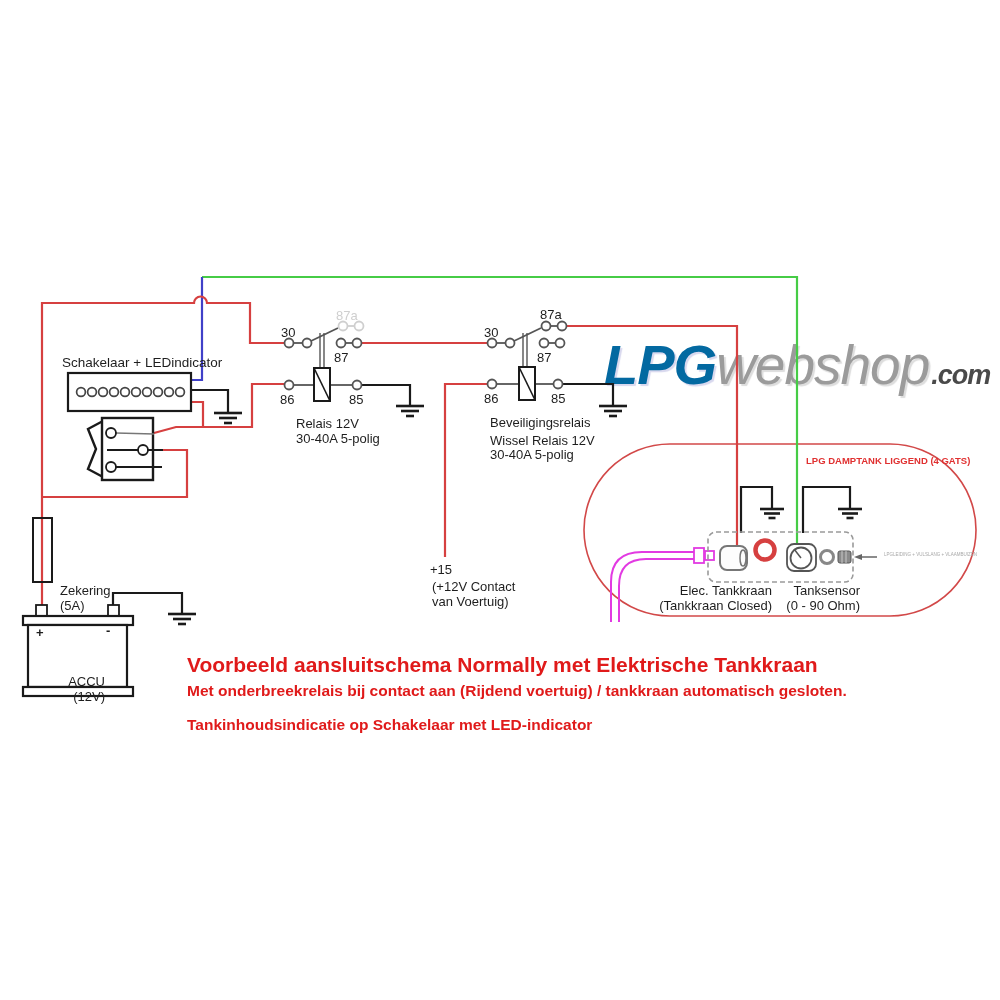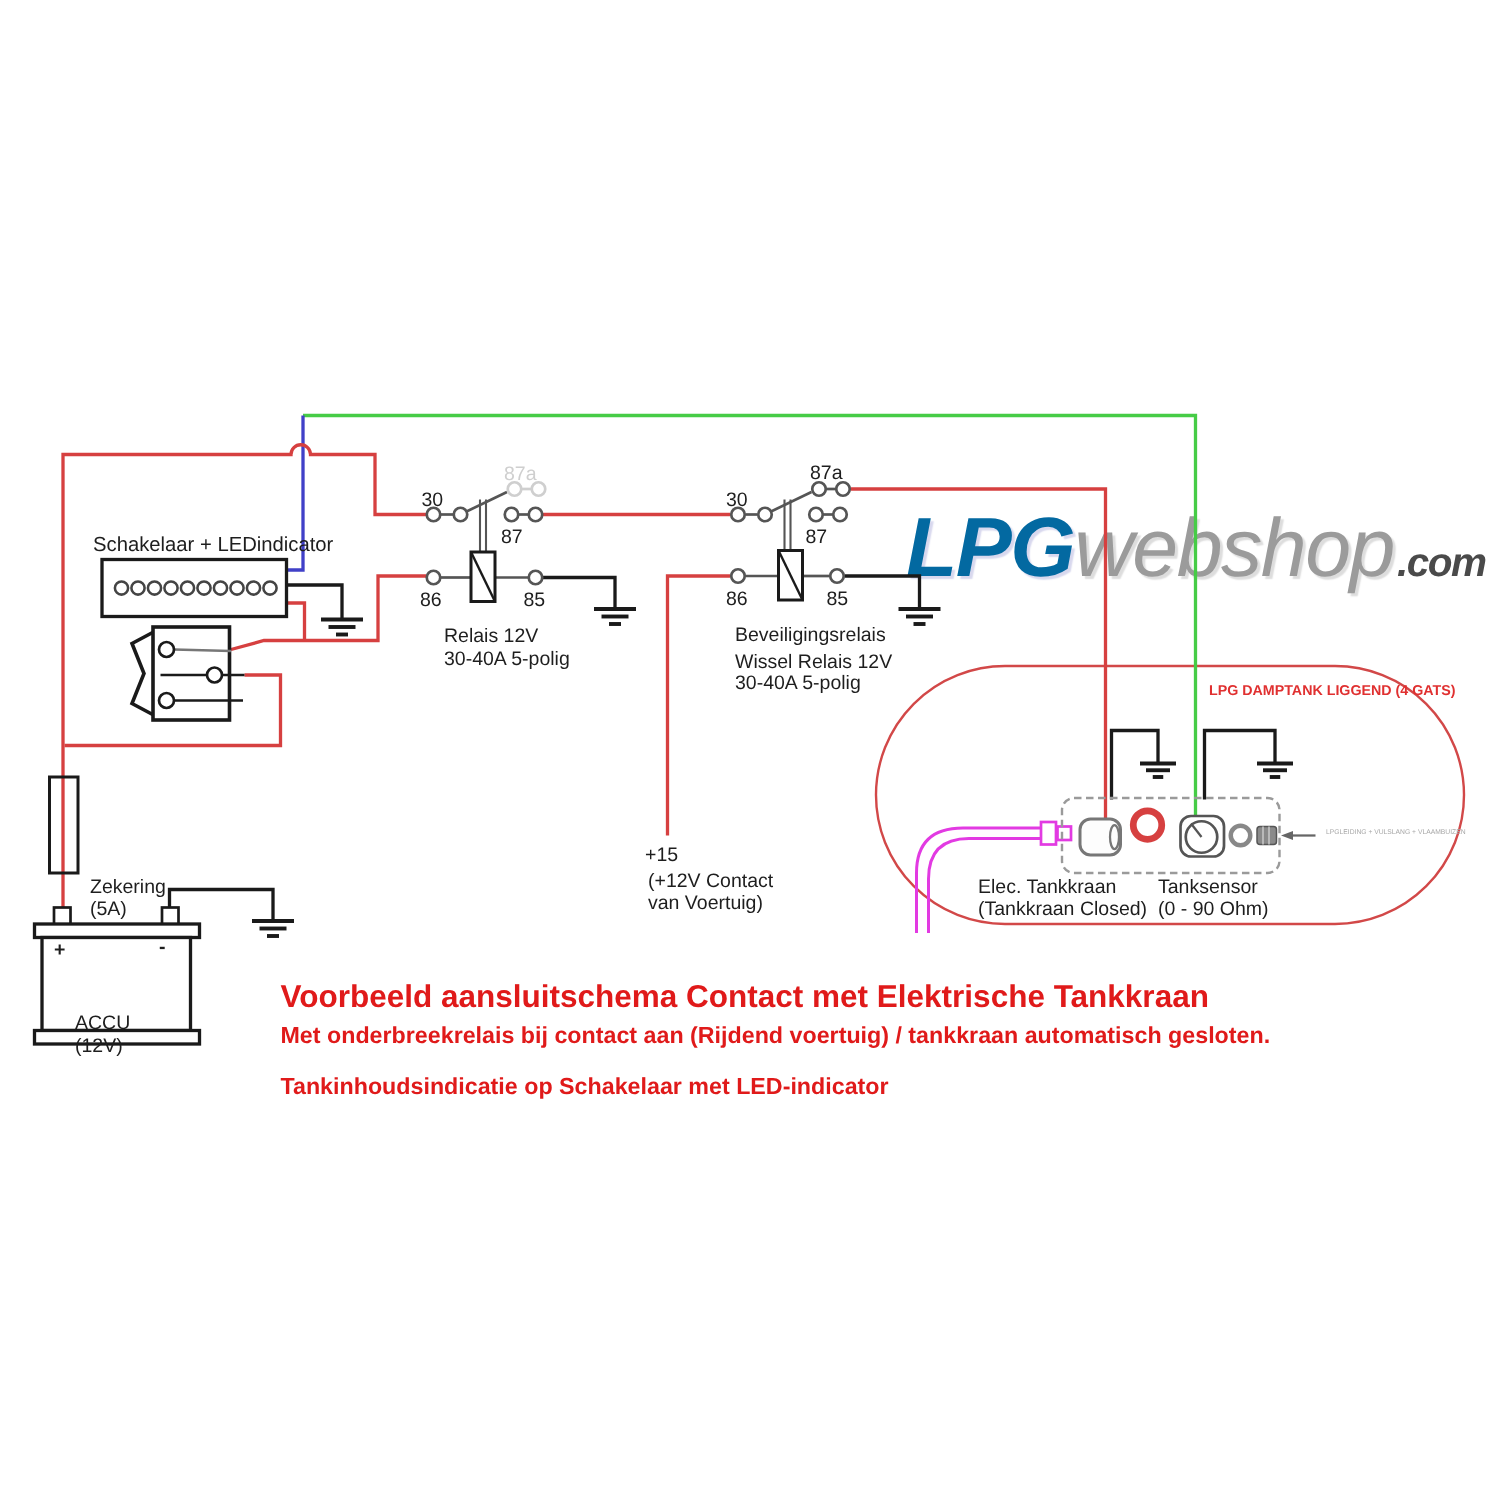--- a/index.html
+++ b/index.html
@@ -2,21 +2,21 @@
 <html><head>
 <meta charset="utf-8">
 <style>
   html,body{margin:0;padding:0;background:#fff;}
   #canvas{position:relative;width:1000px;height:1000px;background:#fff;overflow:hidden;
           font-family:"Liberation Sans",sans-serif;}
   #schematic{position:absolute;left:0;top:0;z-index:2;}
   .lbl{position:absolute;color:#1e1e1e;white-space:nowrap;z-index:3;font-size:13px;line-height:1.12;}
   .pin{font-size:13px;}
   .pin-ghost{color:#cfcfcf;}
-  .center{text-align:left;}
+  .center{text-align:right;}
   #logo{position:absolute;left:604px;top:332px;z-index:1;display:flex;align-items:baseline;
         font-style:italic;letter-spacing:-1px;white-space:nowrap;}
   #logo .lpg{font-size:56px;font-weight:bold;color:#0369a1;text-shadow:2px 2px 1px #d8d8ee;}
   #logo .web{font-size:55px;font-weight:500;color:#9b9b9b;text-shadow:2px 2px 1px #dddddd;}
   #logo .com{font-size:27px;font-weight:bold;color:#4a4a4a;margin-left:2px;}
   #tank-title{position:absolute;left:806px;top:455px;font-size:9.5px;font-weight:bold;z-index:3;white-space:nowrap;}
   #tank-note{position:absolute;left:884px;top:552px;font-size:4.5px;color:#a8a8a8;z-index:3;white-space:nowrap;}
   #title-block{position:absolute;left:187px;top:653px;z-index:3;white-space:nowrap;}
   #title-block .t1{font-size:21px;font-weight:bold;}
   #title-block .t2{font-size:15.5px;font-weight:bold;margin-top:5px;}
@@ -270,18 +270,18 @@
     <div>Elec. Tankkraan</div>
     <div>(Tankkraan Closed)</div>
   </div>
   <div class="lbl center" style="left:772px;top:584px;width:88px;">
     <div>Tanksensor</div>
     <div>(0 - 90 Ohm)</div>
   </div>
   <div id="tank-note">LPGLEIDING + VULSLANG + VLAAMBUIZEN</div>
 
   <div id="title-block" style="color:#e01a1a;">
-    <div class="t1">Voorbeeld aansluitschema Contact met Elektrische Tankkraan</div>
+    <div class="t1">Voorbeeld aansluitschema Normally met Elektrische Tankkraan</div>
     <div class="t2">Met onderbreekrelais bij contact aan (Rijdend voertuig) / tankkraan automatisch gesloten.</div>
     <div class="t3">Tankinhoudsindicatie op Schakelaar met LED-indicator</div>
   </div>
 
 </div>
 
 </body></html>

